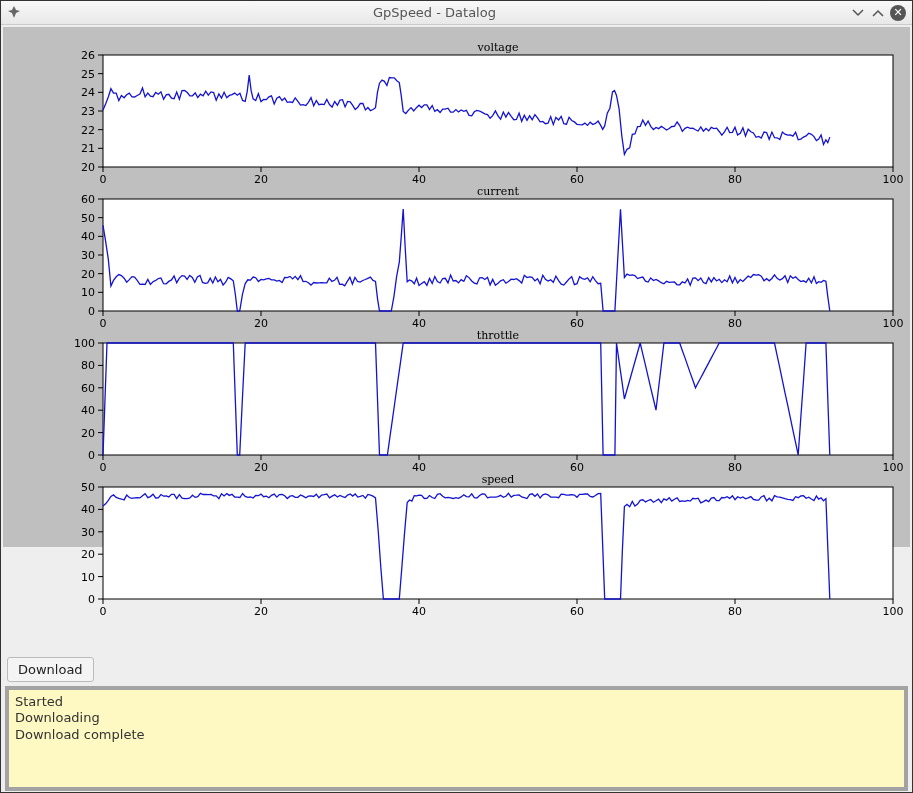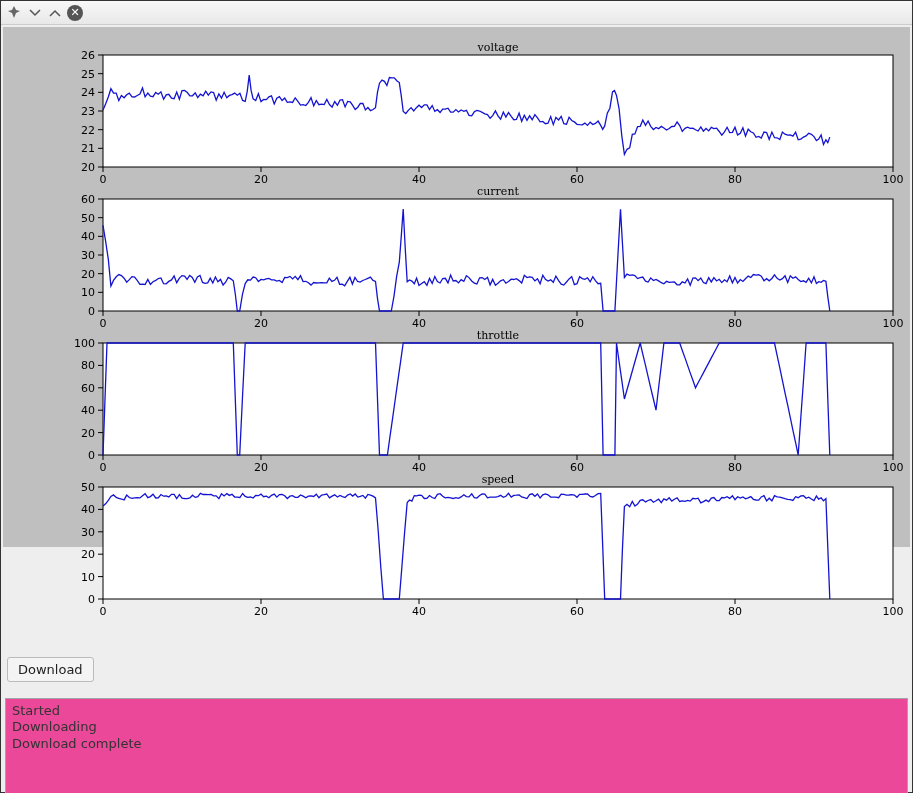--- a/index.html
+++ b/index.html
@@ -10,35 +10,36 @@
   .titlebar .win-btn { width:16px; height:16px; margin-left:4px; display:flex; align-items:center; justify-content:center; }
   .titlebar .pin { width:16px; height:16px; }
   .menubar { height:20px; background:#f0f0f0; display:flex; align-items:center; padding:0 6px; font-size:13px; color:#333;}
   .menubar .menu-item { padding:2px 6px; cursor:default; }
   .plot-area { position:relative; margin:2px; background:#bfbfbf; height:520px; }
   .axis-label { font-size:11px; fill:#000; font-family: "DejaVu Serif", serif; }
   .tick-label { font-size:11px; fill:#000; font-family: "DejaVu Sans", sans-serif; }
   .plot-line { fill:none; stroke:#1414d0; stroke-width:1.3; }
   .plot-box { fill:#fff; stroke:#000; stroke-width:1; }
   .bottom-strip { position:absolute; left:4px; right:4px; top:654px; }
-  .download-btn { display:inline-block; padding:4px 10px; background:#f4f4f4; border:1px solid #bbb; border-radius:3px; font-size:13px; color:#222; margin:2px 0 16px 2px; }
-  .log-area { background:#ec4899; border:1px solid #a3a3a3; height:105px; padding:4px 6px; font-size:13px; color:#333; line-height:1.25; overflow:hidden; white-space:pre; }
+  .download-btn { display:inline-block; padding:4px 10px; background:#f4f4f4; border:1px solid #bbb; border-radius:3px; font-size:13px; color:#222; margin:2px 0 4px 2px; }
+  .log-area { background:#fef9c3; border:4px solid #a3a3a3; height:105px; padding:4px 6px; font-size:13px; color:#333; line-height:1.25; overflow:hidden; white-space:pre; }
   .close-circle { width:16px; height:16px; border-radius:50%; background:#555; color:#fff; display:flex; align-items:center; justify-content:center; font-size:11px;}
 </style>
 </head>
 <body>
 
 <div class="window">
 
   <div class="titlebar">
     <span class="pin">
       <svg width="14" height="14" viewBox="0 0 14 14">
           <path d="M7 1 L9 5 L13 6 L9 8 L7 13 L5 8 L1 6 L5 5 Z" fill="#666"></path>
         </svg>
     </span>
+    <span class="title">GpSpeed - Datalog</span>
     <span class="win-btn">
         <svg width="14" height="14">
           <path d="M2 10 L7 5 L12 10" stroke="#555" fill="none" stroke-width="1.5" transform="rotate(180 7 7)"></path>
         </svg>
       </span>
     <span class="win-btn">
         <svg width="14" height="14">
           <path d="M2 10 L7 5 L12 10" stroke="#555" fill="none" stroke-width="1.5"></path>
         </svg>
       </span>

